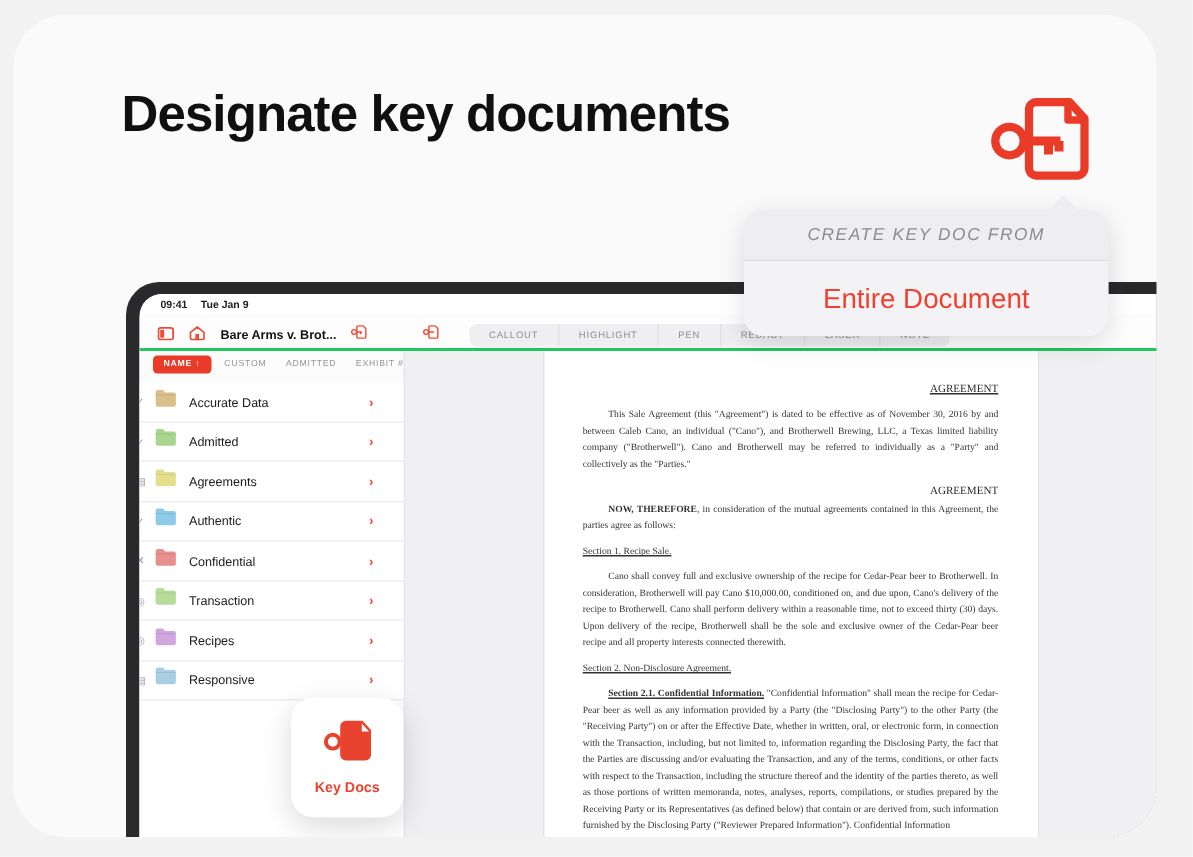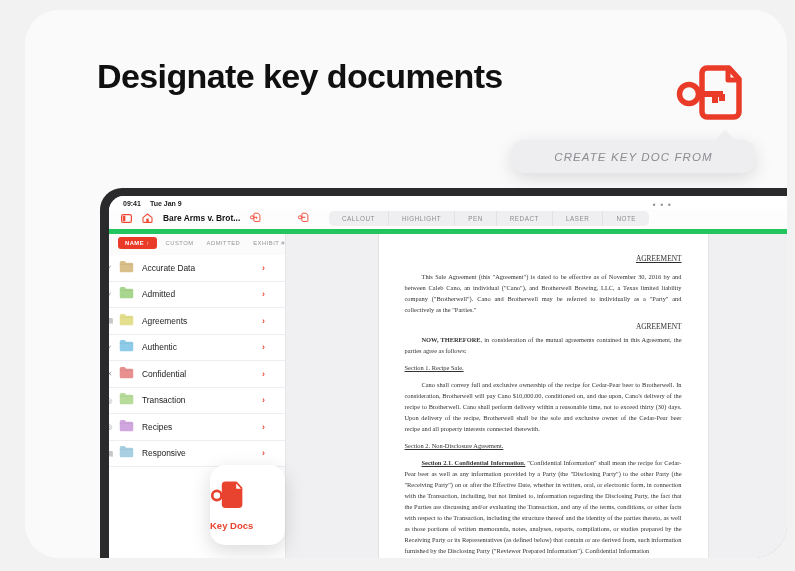--- a/index.html
+++ b/index.html
@@ -6,21 +6,21 @@
   html, body {
     width: 795px; height: 571px;
     background: #f2f2f2;
     font-family: "Liberation Sans", sans-serif;
     overflow: hidden;
   }
 
   
   #promo-card {
     position: absolute;
-    left: 25px; top: 10px;
+    left: 9px; top: 10px;
     width: 762px; height: 548px;
     background: #fafafa;
     border-radius: 34px;
     overflow: hidden;
   }
 
   
   #headline {
     position: absolute;
     left: 72px; top: 45px;
@@ -106,23 +106,23 @@
     font-size: 7px;
     font-weight: 700;
     color: #1b1b1b;
     background: #fff;
   }
 
   
   #toolbar {
     height: 25px;
     display: flex;
-    align-items: flex-start;
+    align-items: flex-end;
     background: #fdfdfd;
-    border-bottom: 5px solid #22c55e;
+    border-bottom: 2px solid #22c55e;
   }
   #toolbar-left {
     width: 177px;
     display: flex;
     align-items: center;
     gap: 10px;
     padding-left: 12px;
     flex-shrink: 0;
   }
   #doc-title {
@@ -262,20 +262,21 @@
   
   #keydocs-card {
     position: absolute;
     left: 185px; top: 455px;
     width: 75px; height: 80px;
     background: #fff;
     border-radius: 15px;
     box-shadow: 0 6px 20px rgba(0,0,0,.15);
     display: flex;
     flex-direction: column;
+    align-items: center;
     justify-content: center;
     gap: 6px;
     z-index: 30;
   }
   #keydocs-label {
     font-size: 9.5px;
     font-weight: 700;
     color: #e8432e;
   }
 </style>
@@ -465,15 +466,16 @@
         <path d="M23 32 H44" stroke="#e8432e" stroke-width="6"></path>
         <path d="M38 32 V41" stroke="#e8432e" stroke-width="6"></path>
       </svg>
     </span>
     <span id="keydocs-label">Key Docs</span>
   </div>
 
   <div id="popover-arrow"></div>
   <div id="popover">
     <div class="pop-title">CREATE KEY DOC FROM</div>
+    <div class="pop-item">Entire Document</div>
   </div>
 
 </div>
 
 </body></html>

